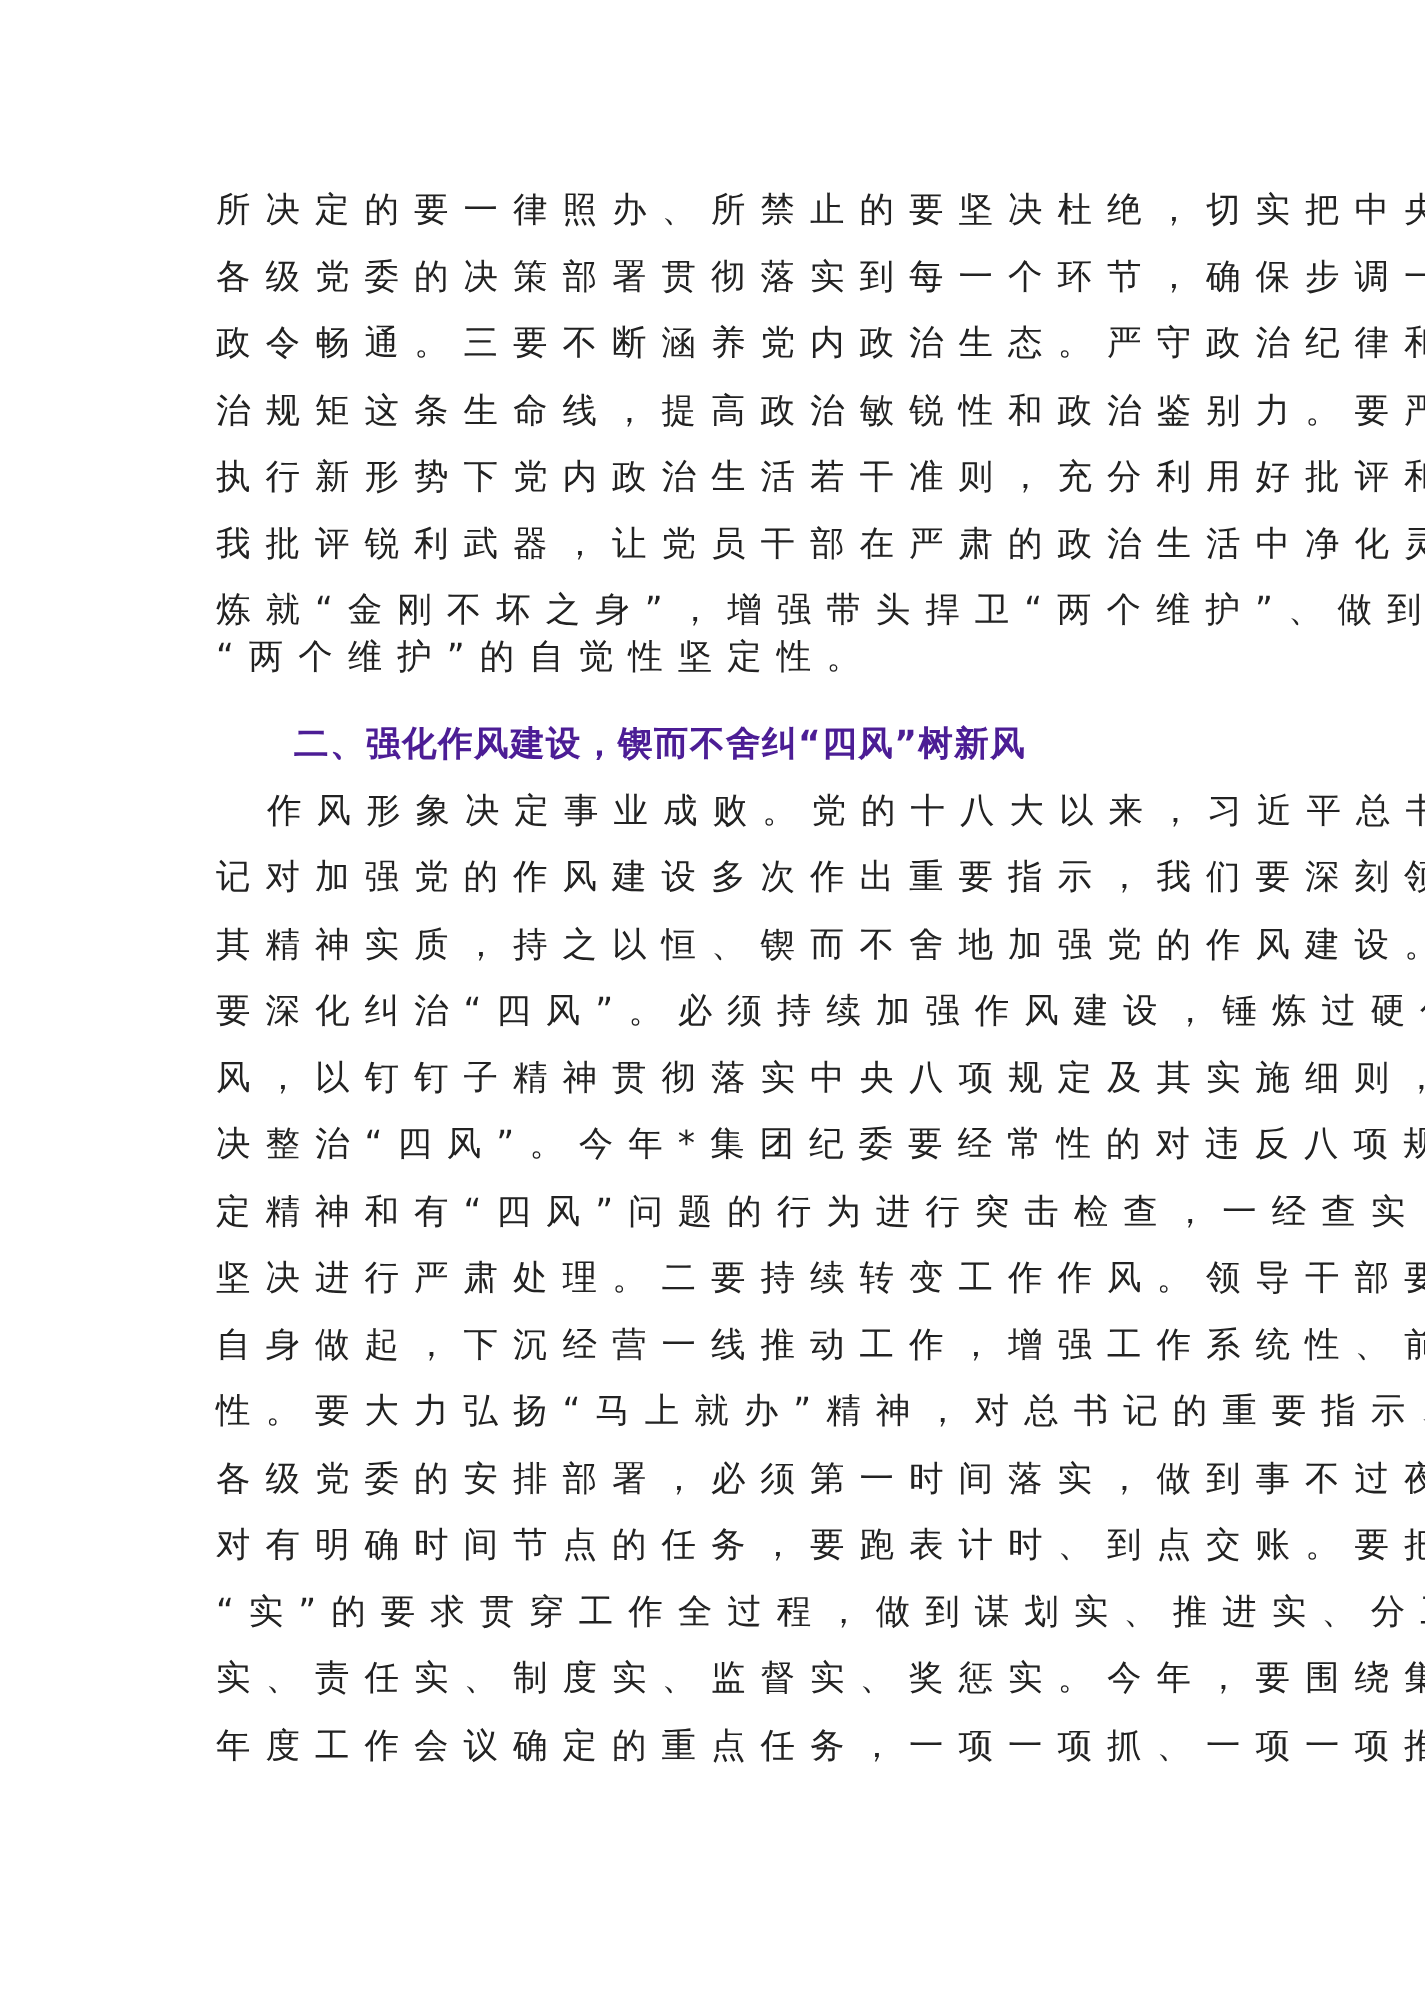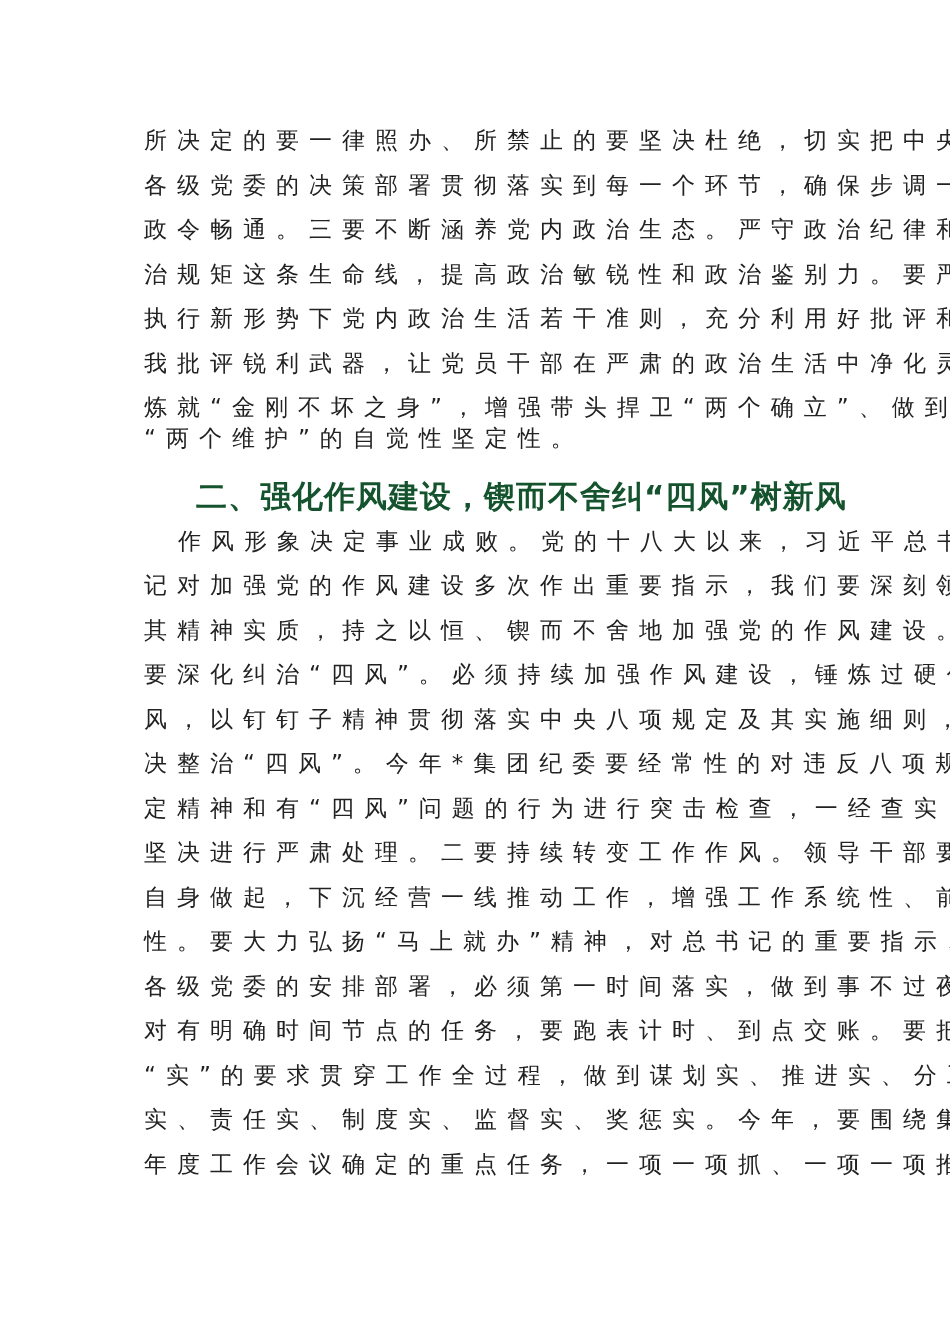--- a/index.html
+++ b/index.html
@@ -35,40 +35,40 @@
       font-weight: normal;
       color: #222;
     }
     .line.indent {
       left: 178px;
     }
     .heading {
       position: absolute;
       left: 196px;
       height: 44px;
-      font-size: 31px;
+      font-size: 23px;
       line-height: 44px;
       white-space: nowrap;
       font-weight: bold;
       letter-spacing: 1px;
-      color: #14532d;
+      color: #4c1d95;
     }
   </style>
 </head>
 <body>
 
 <div class="page">
 
   <div class="line" style="top:118px">所决定的要一律照办、所禁止的要坚决杜绝，切实把中央和</div>
   <div class="line" style="top:163px">各级党委的决策部署贯彻落实到每一个环节，确保步调一致</div>
   <div class="line" style="top:207px">政令畅通。三要不断涵养党内政治生态。严守政治纪律和政</div>
   <div class="line" style="top:252px">治规矩这条生命线，提高政治敏锐性和政治鉴别力。要严格</div>
   <div class="line" style="top:296px">执行新形势下党内政治生活若干准则，充分利用好批评和自</div>
   <div class="line" style="top:341px">我批评锐利武器，让党员干部在严肃的政治生活中净化灵魂</div>
-  <div class="line" style="top:385px">炼就“金刚不坏之身”，增强带头捍卫“两个确立”、做到</div>
+  <div class="line" style="top:385px">炼就“金刚不坏之身”，增强带头捍卫“两个维护”、做到</div>
   <div class="line" style="top:416px">“两个维护”的自觉性坚定性。</div>
 
   <div class="heading" style="top:474px">二、强化作风建设，锲而不舍纠“四风”树新风</div>
 
   <div class="line indent" style="top:519px">作风形象决定事业成败。党的十八大以来，习近平总书</div>
   <div class="line" style="top:563px">记对加强党的作风建设多次作出重要指示，我们要深刻领会</div>
   <div class="line" style="top:608px">其精神实质，持之以恒、锲而不舍地加强党的作风建设。一</div>
   <div class="line" style="top:652px">要深化纠治“四风”。必须持续加强作风建设，锤炼过硬作</div>
   <div class="line" style="top:697px">风，以钉钉子精神贯彻落实中央八项规定及其实施细则，坚</div>
   <div class="line" style="top:741px">决整治“四风”。今年*集团纪委要经常性的对违反八项规</div>

